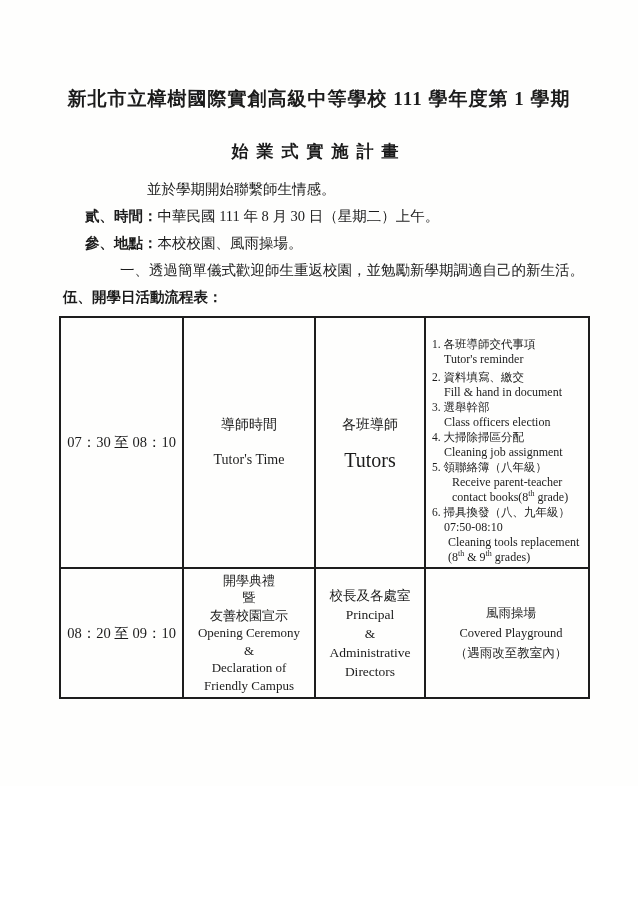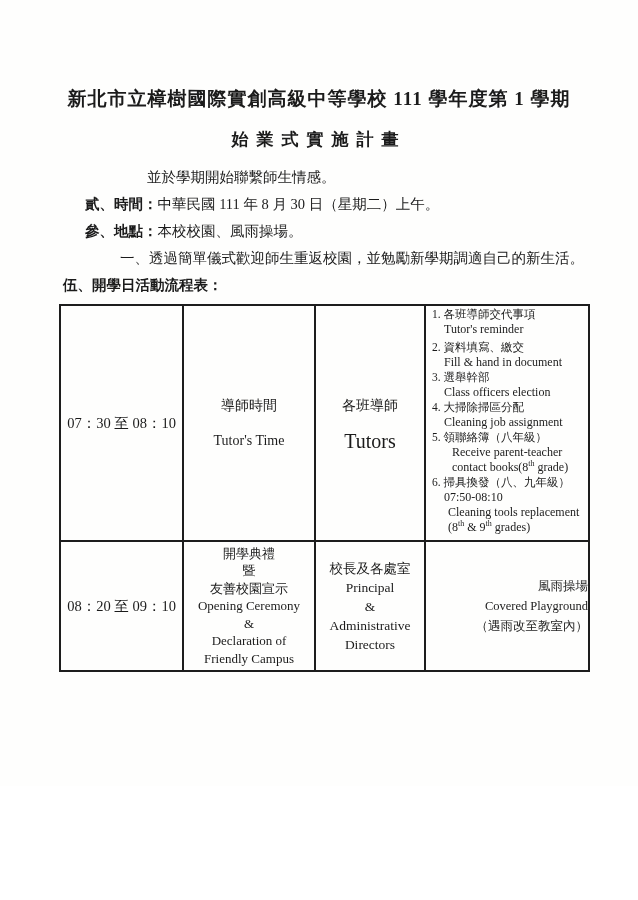--- a/index.html
+++ b/index.html
@@ -13,21 +13,21 @@
     overflow: hidden;
   }
   .doc-title {
     padding-top: 86px;
     text-align: center;
     font-size: 19px;
     font-weight: bold;
     letter-spacing: 1px;
   }
   .doc-subtitle {
-    margin-top: 16px;
+    margin-top: 28px;
     text-align: center;
     font-size: 17px;
     font-weight: bold;
     letter-spacing: 8px;
   }
   .body-text { margin-top: 13px; font-size: 14.5px; }
   .bl { line-height: 27px; white-space: nowrap; }
   .lbl { font-weight: bold; }
   .ind-section { margin-left: 85px; }
   .ind-cont    { margin-left: 147px; }
@@ -59,32 +59,32 @@
   .r1 { height: 236px; }
   .r2 { height: 130px; }
 
   .time-text { font-size: 14.5px; white-space: nowrap; }
   .ev1-zh { font-size: 14px; line-height: 20px; margin-bottom: 15px; }
   .ev1-en { font-size: 14px; line-height: 20px; }
   .au1-zh { font-size: 14px; line-height: 20px; margin-bottom: 15px; }
   .au1-en { font-size: 20px; line-height: 20px; }
 
   td.memo-cell { vertical-align: top; text-align: left; }
-  .memo-inner { padding: 1px 4px 2px 6px; }
+  .memo-inner { padding: 19px 4px 2px 6px; }
   .m-zh { font-size: 11.5px; line-height: 15px; white-space: nowrap; }
   .m-en { font-size: 12px;  line-height: 15px; margin-left: 12px; white-space: nowrap; }
   .m-en-deep { margin-left: 20px; }
   .m-en-mid  { margin-left: 16px; }
   .m-time { font-size: 12px; line-height: 15px; margin-left: 12px; }
   .m-gap { margin-bottom: 3px; }
   sup { font-size: 8px; line-height: 0; }
 
   .ev2-line { font-size: 13px; line-height: 17.4px; }
   .au2-line { font-size: 13.5px; line-height: 19px; }
-  td.memo2-cell { vertical-align: middle; text-align: right; }
+  td.memo2-cell { vertical-align: middle; text-align: center; }
   .memo2-inner { padding-left: 8px; }
   .m2-line { font-size: 12.5px; line-height: 20px; }
 </style>
 </head>
 <body>
 
 <div class="page">
 
   <div class="doc-title">新北市立樟樹國際實創高級中等學校 111 學年度第 1 學期</div>
   <div class="doc-subtitle">始業式實施計畫</div>

